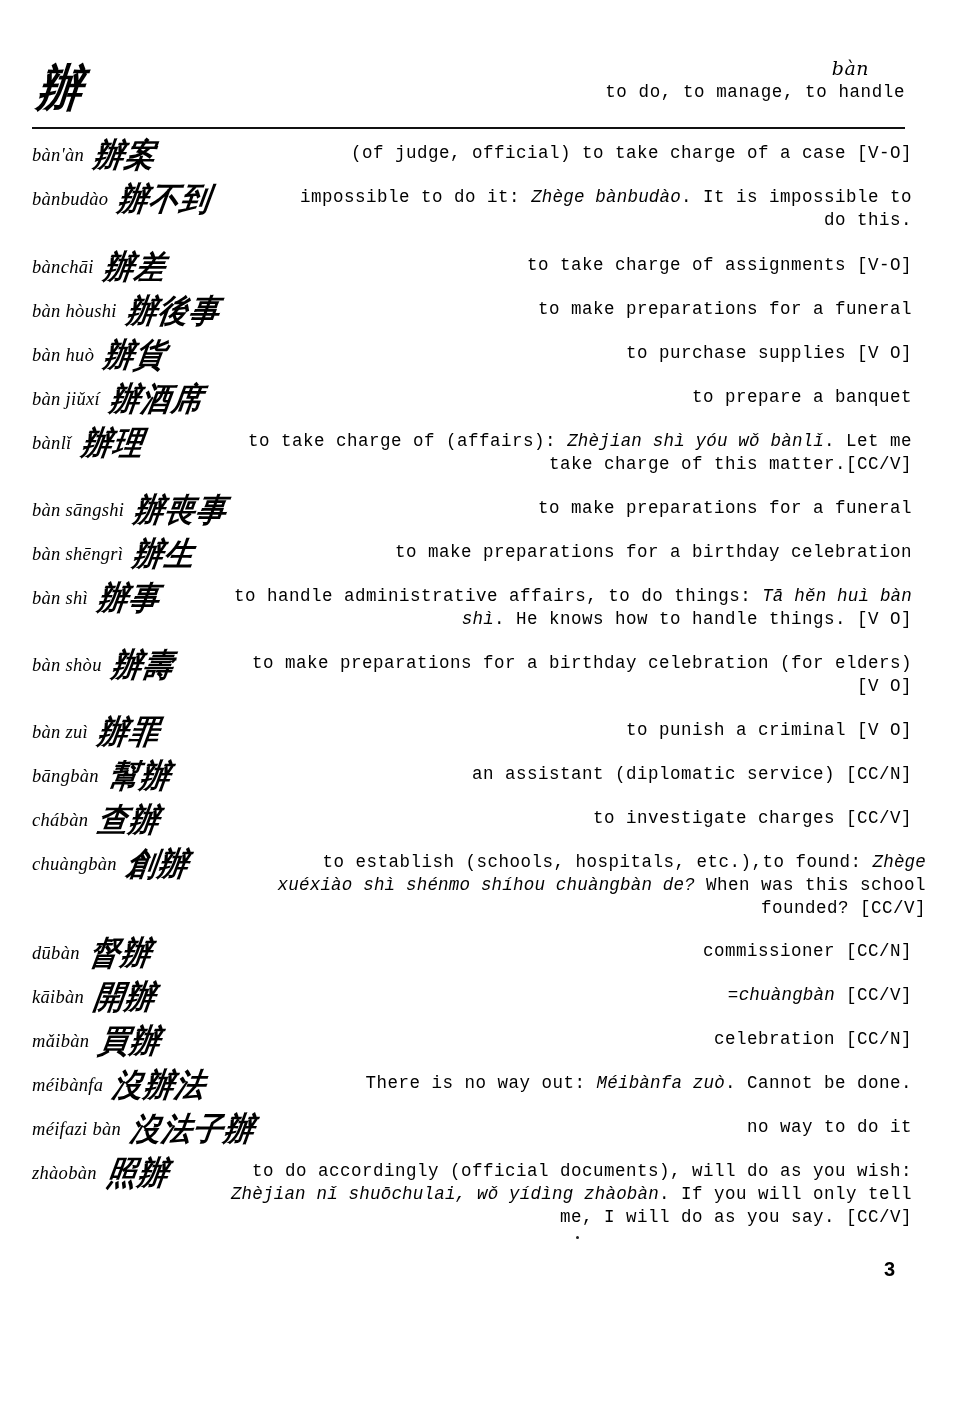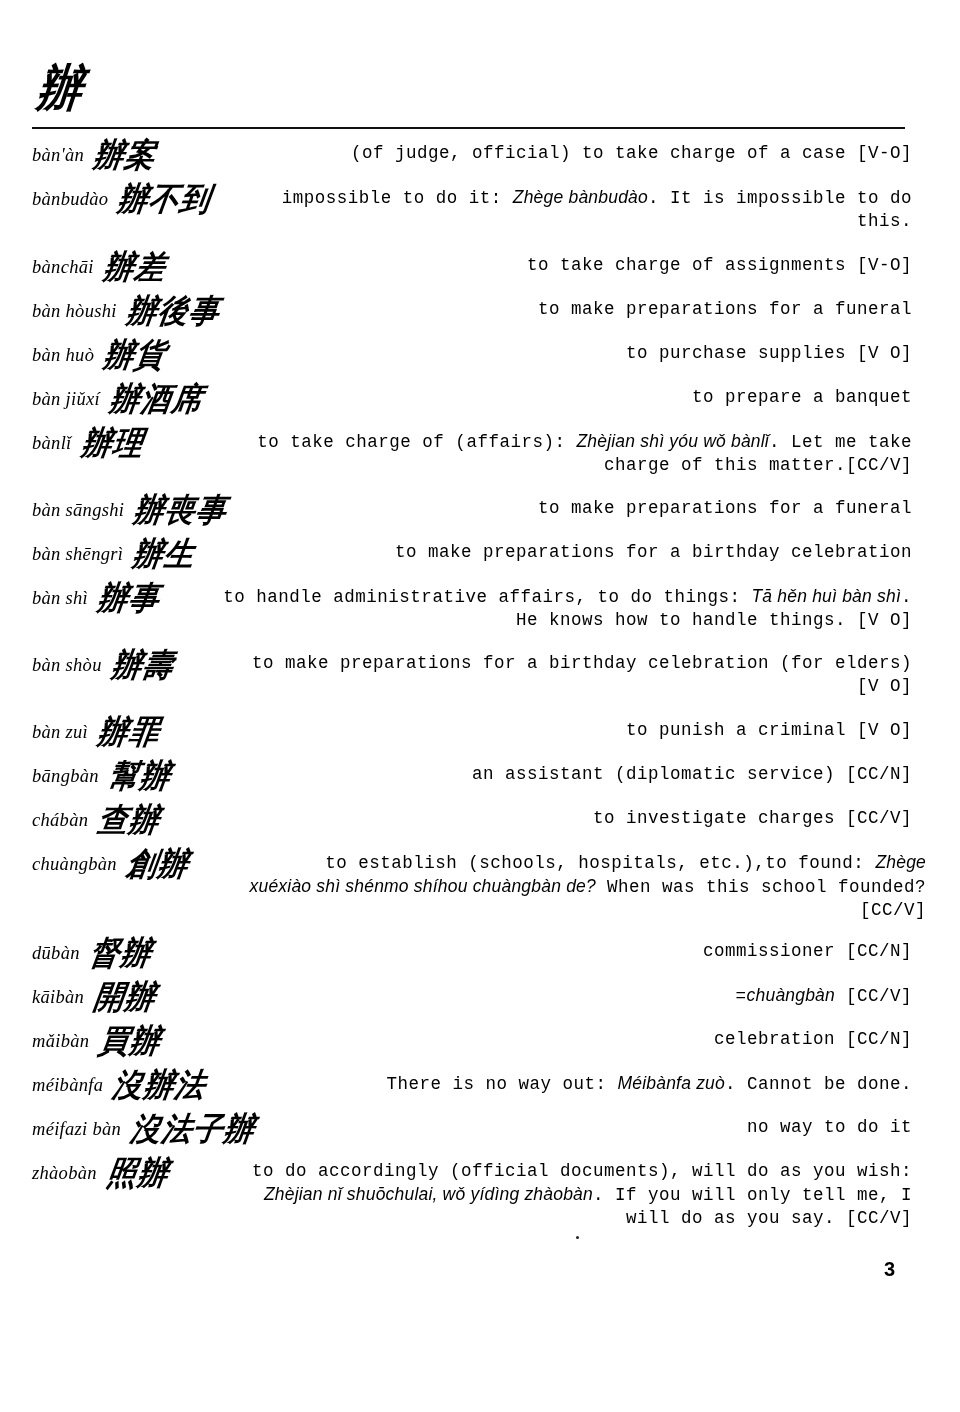--- a/index.html
+++ b/index.html
@@ -119,21 +119,21 @@
     top: 2px;
     width: 690px;
     font-size: 17.5px;
     line-height: 23px;
     letter-spacing: 0.5px;
     text-align: right;
   }
   .def.indent1 { text-indent: 56px; }
   .def.indent2 { text-indent: 44px; margin-left: 14px; }
   .def i {
-    font-family: Liberation Sans, sans-serif;
+    font-family: Liberation Mono, monospace;
     font-style: italic;
     letter-spacing: 0.2px;
   }
 
   .page-number {
     position: absolute;
     left: 884px;
     top: 1258px;
     font-size: 20px;
     font-weight: bold;
@@ -150,20 +150,22 @@
   }
 </style>
 </head>
 <body>
 
 <div class="page">
 
   <div class="header">
     <span class="headword">辦</span>
     <div class="header-right">
+      <span class="header-pinyin">bàn</span>
+      <span class="header-gloss">to do, to manage, to handle</span>
     </div>
   </div>
 
   <div class="rule"></div>
 
   <div class="entries" id="entries">
       <div class="entry" style="position: absolute; left: 0px; top: 8px; width: 960px;">
         <div class="entry-head"><span class="pinyin">bàn'àn</span><span class="hanzi">辦案</span></div>
         <div class="def">(of judge, official) to take charge of a case [V-O]</div>
       </div>

